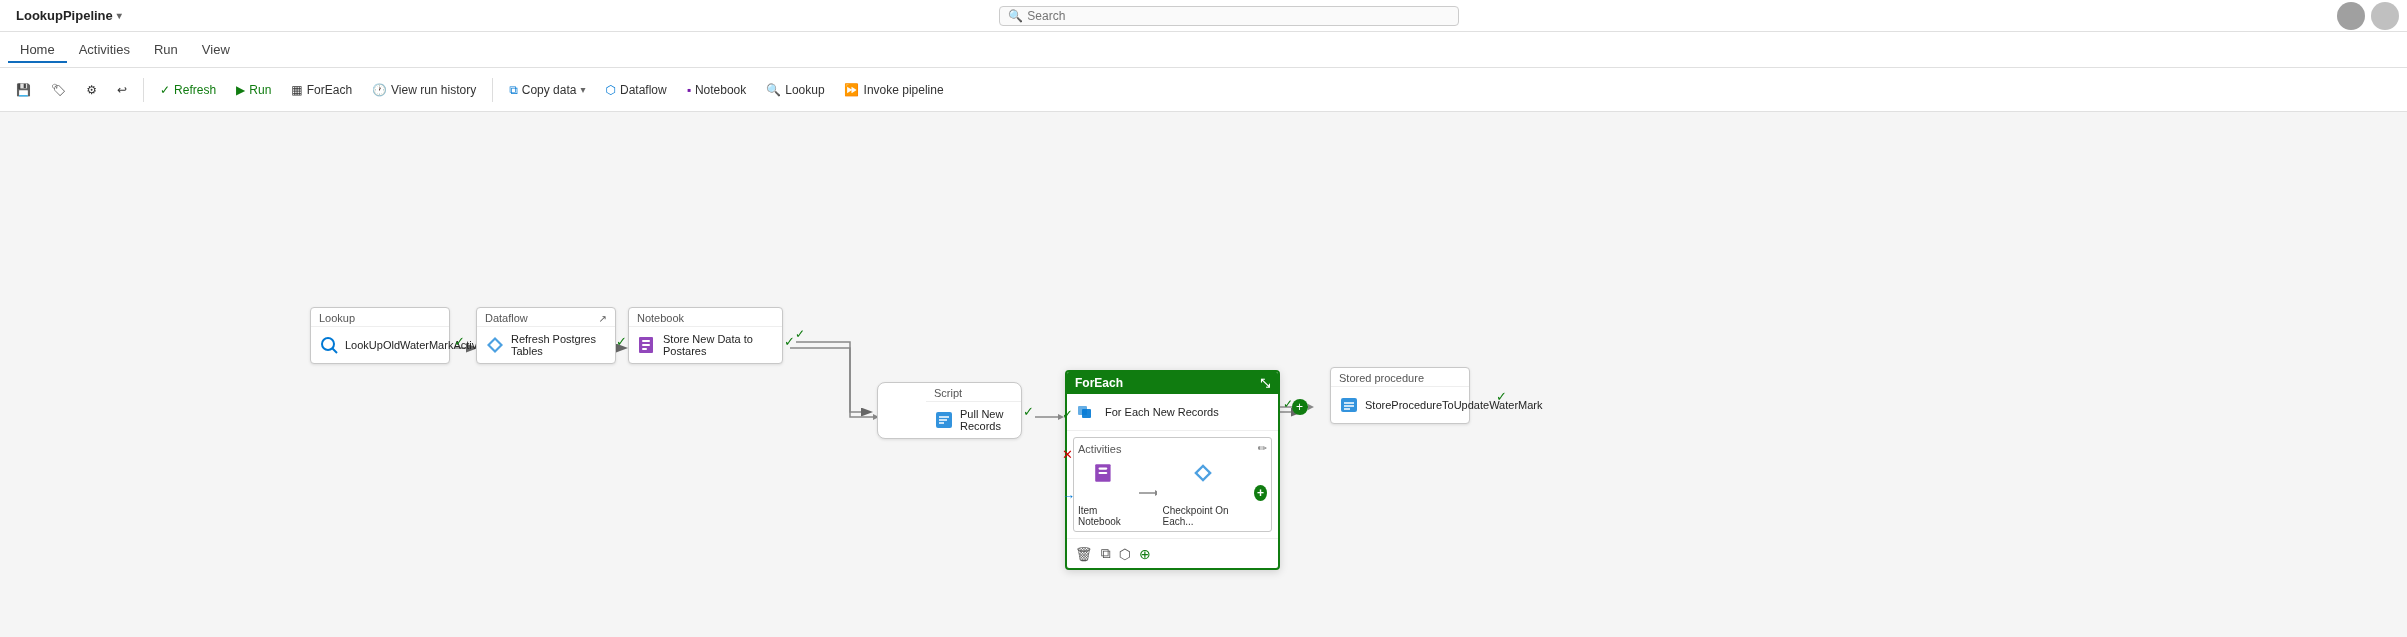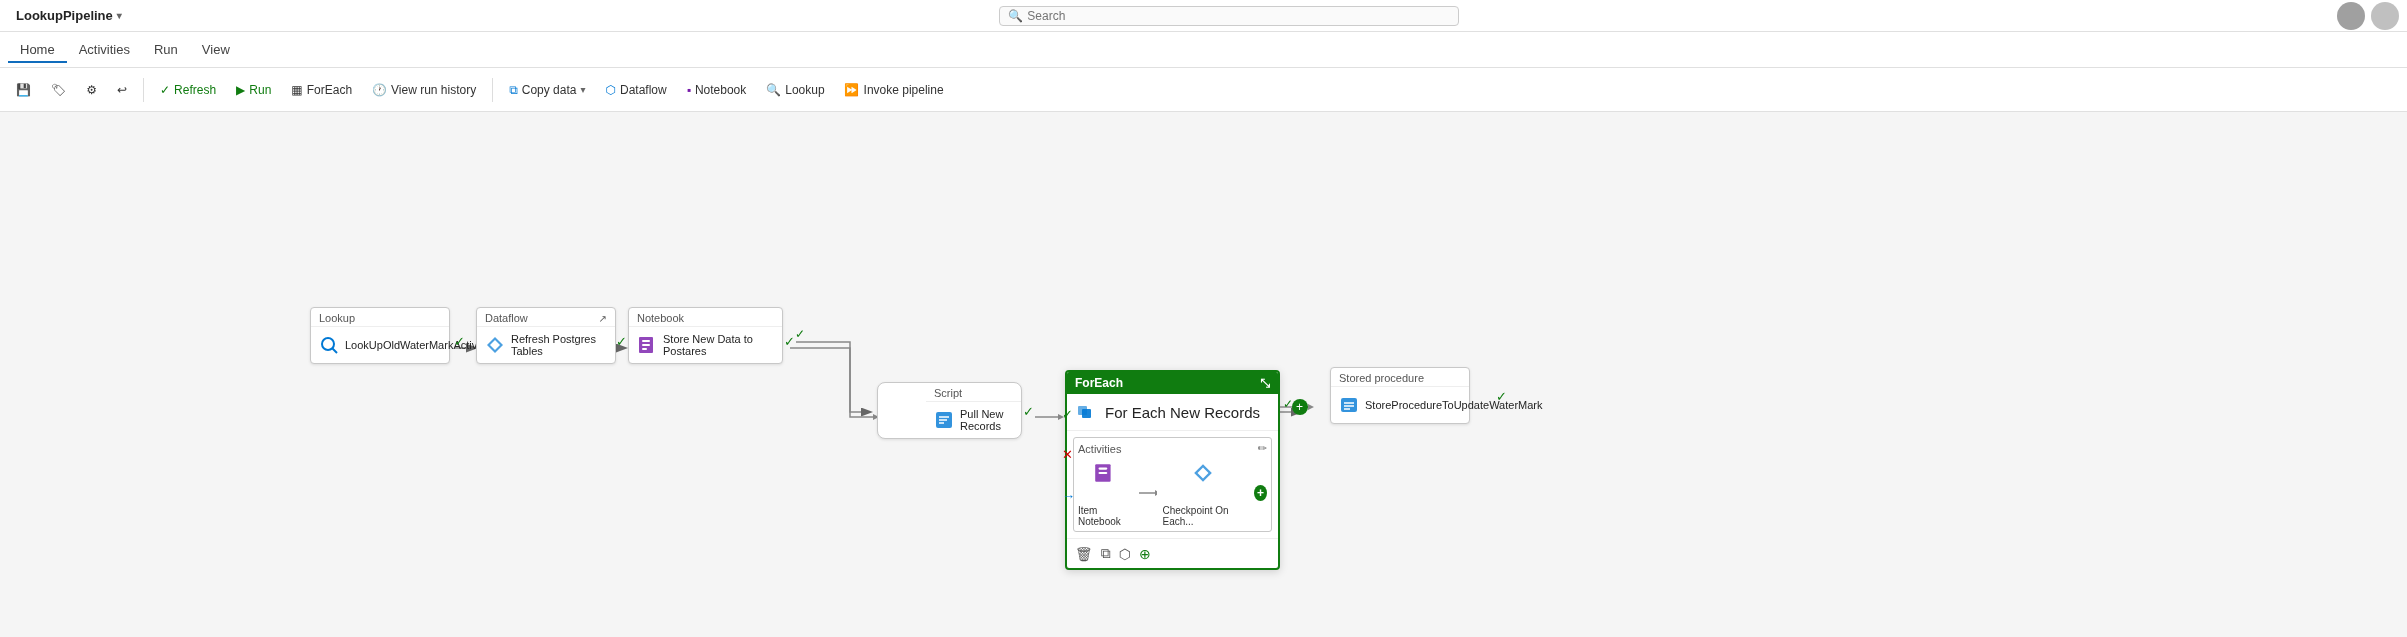--- a/index.html
+++ b/index.html
@@ -397,21 +397,21 @@
       <span>ForEach</span>
       <span class="expand-icon">⤡</span>
     </div>
     <div class="foreach-subnode">
       <div class="node-icon">
         <svg width="20" height="20" viewBox="0 0 20 20">
           <rect x="1" y="4" width="9" height="9" rx="1" fill="#0078d4" opacity="0.6"></rect>
           <rect x="5" y="7" width="9" height="9" rx="1" fill="#0078d4" opacity="0.9"></rect>
         </svg>
       </div>
-      <span class="node-label" style="font-size:15px;">For Each New Records</span>
+      <span class="node-label" style="font-size:11px;">For Each New Records</span>
     </div>
     <div class="activities-box">
       <div class="activities-label">
         <span>Activities</span>
         <span style="cursor:pointer; color:#555;">✏</span>
       </div>
       <div class="activities-nodes">
         <div class="mini-node">
           <div class="mini-node-icon">
             <svg width="22" height="22" viewBox="0 0 20 20">

